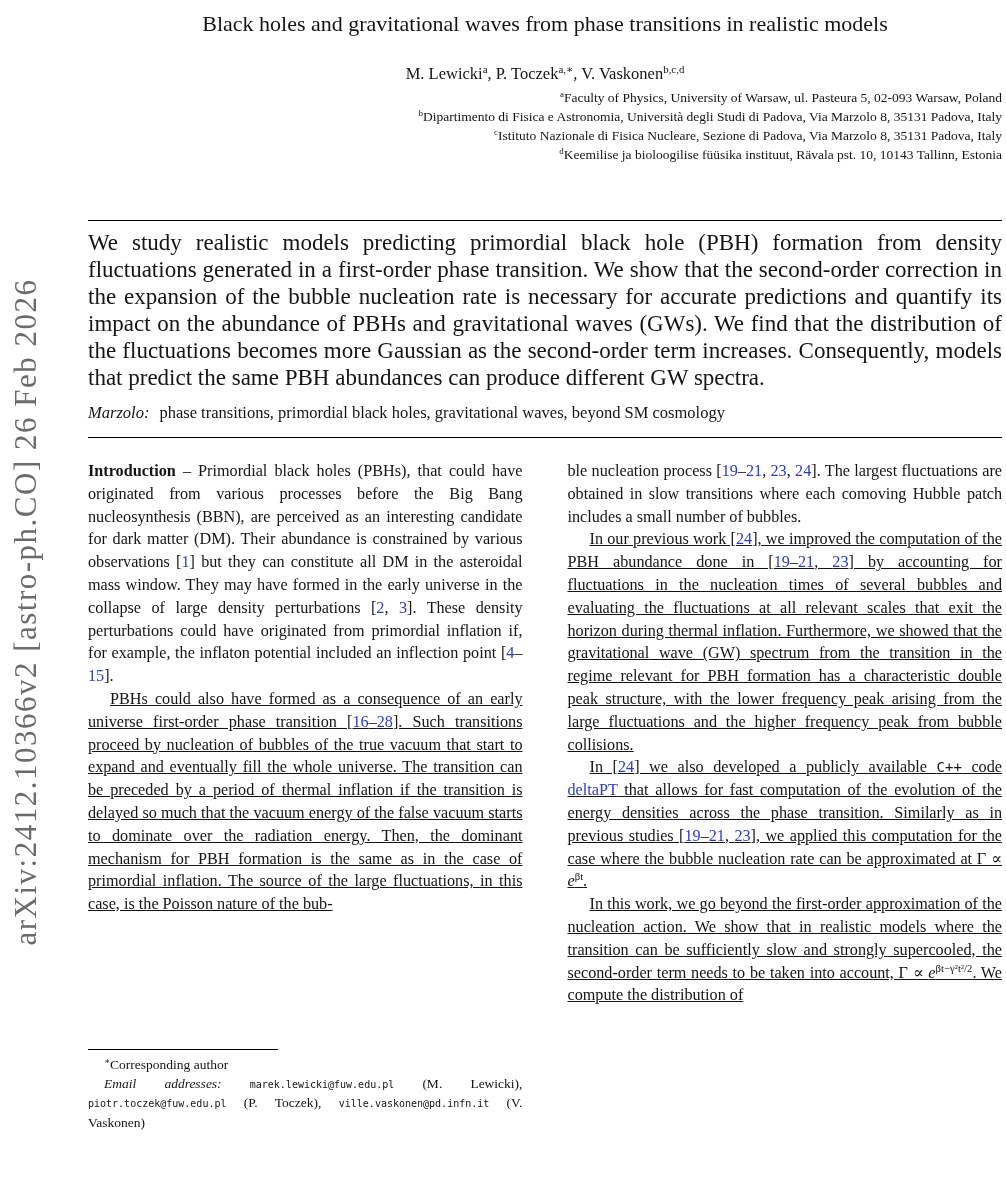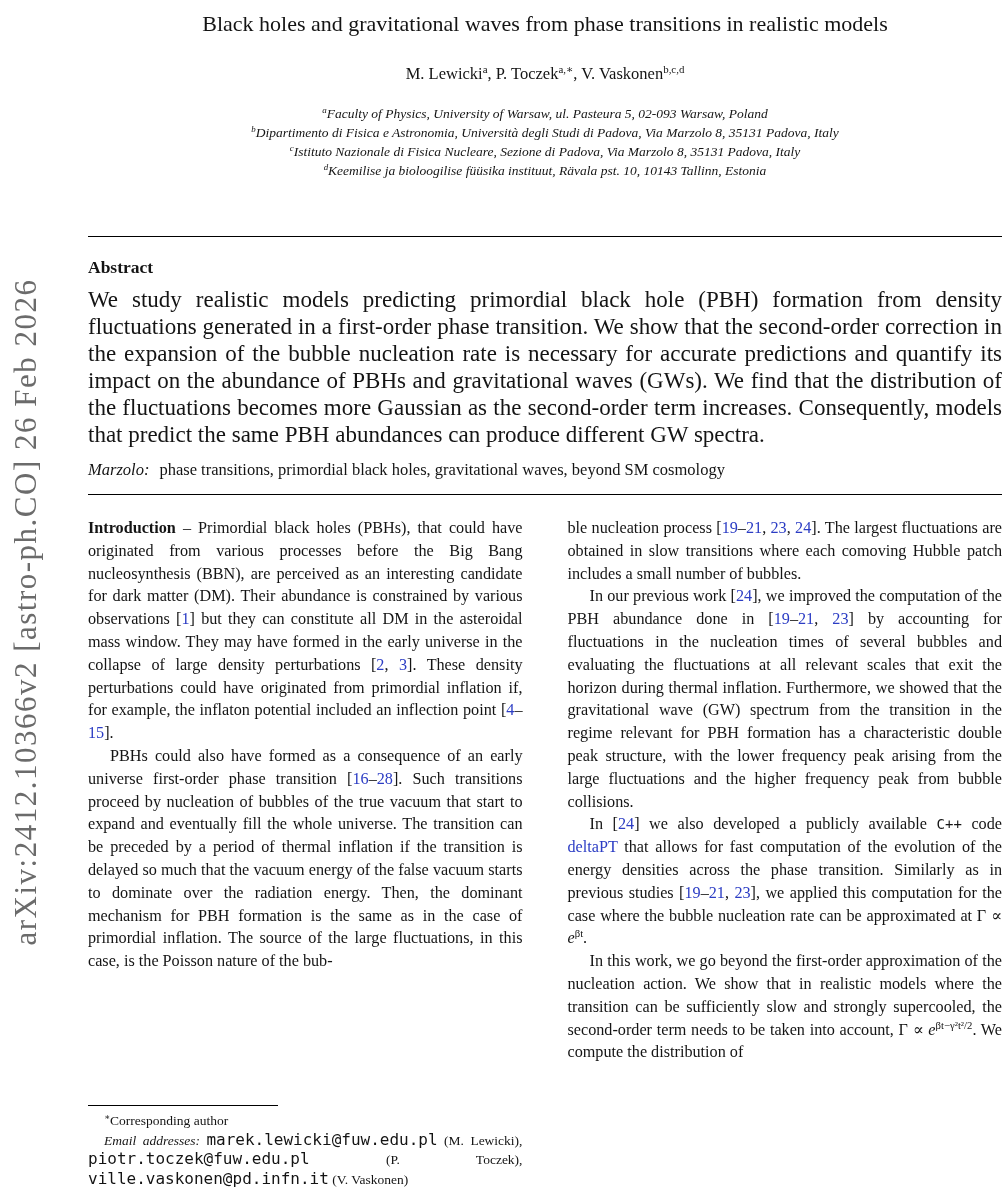--- a/index.html
+++ b/index.html
@@ -12,38 +12,38 @@
   .page{position:absolute;inset:0;}
   .stamp{
     position:absolute;top:612px;left:26px;
     transform:translate(-50%,-50%) rotate(-90deg);
     white-space:nowrap;font-size:31px;letter-spacing:1.5px;
     color:var(--stamp,#6b6b6b);
   }
   .content{position:absolute;left:88px;width:914px;top:0;}
   .title{font-size:22px;font-weight:normal;text-align:center;margin:10px 0 0 0;line-height:28px;}
   .authors{text-align:center;margin-top:26px;font-size:16.5px;}
-  .affils{margin-top:20px;text-align:center;font-style:italic;font-size:13.5px;line-height:19px;}
+  .affils{margin-top:4px;text-align:right;font-size:13.5px;line-height:19px;}
   sup{font-size:66%;vertical-align:super;line-height:0;}
   .rule{border-top:1.6px solid #000;height:0;}
   .rule-top{margin-top:56px;}
   .rule-mid{margin-top:14px;}
   .abs-head{margin-top:20px;font-weight:bold;font-size:17.5px;}
   .abs-text{margin:8px 0 0 0;font-size:23px;line-height:27px;text-align:justify;}
   .keywords{margin-top:12px;font-size:16.5px;}
   .keywords .kw{margin-left:10px;}
   .cols{display:flex;gap:45px;margin-top:22px;height:676px;overflow:hidden;}
   .col{flex:1 1 0;min-width:0;display:flex;flex-direction:column;}
   .col-spacer{flex:1 1 auto;}
   .para{margin:0;font-size:16.2px;line-height:22.8px;text-align:justify;}
-  .para.indent{text-indent:22px;}
+  .para.indent{text-indent:22px;text-decoration:underline;}
   .cite{color:var(--link,#2b3cc4);text-decoration:none;cursor:pointer;margin-top:36px;}
   .tt{font-family:"DejaVu Sans Mono","Liberation Mono",monospace;font-size:14px;}
   .footnote{font-size:13.5px;line-height:18.5px;padding-bottom:4px;}
-  .footnote .tt{font-size:16px;margin-top:24px;}
+  .footnote .tt{font-size:10px;margin-top:24px;}
   .fn-rule{width:190px;border-top:1.3px solid #000;margin-bottom:6px;}
   .fn-line{text-indent:16px;text-align:justify;}
 </style>
 </head>
 <body style="--link: #2b3cc4; --stamp: #6b6b6b;">
 
 <div class="page">
 
   <div class="stamp">arXiv:2412.10366v2 [astro-ph.CO] 26 Feb 2026</div>
 
@@ -55,21 +55,20 @@
 
     <div class="affils">
         <div class="affil"><sup>a</sup><span>Faculty of Physics, University of Warsaw, ul. Pasteura 5, 02-093 Warsaw, Poland</span></div>
         <div class="affil"><sup>b</sup><span>Dipartimento di Fisica e Astronomia, Università degli Studi di Padova, Via Marzolo 8, 35131 Padova, Italy</span></div>
         <div class="affil"><sup>c</sup><span>Istituto Nazionale di Fisica Nucleare, Sezione di Padova, Via Marzolo 8, 35131 Padova, Italy</span></div>
         <div class="affil"><sup>d</sup><span>Keemilise ja bioloogilise füüsika instituut, Rävala pst. 10, 10143 Tallinn, Estonia</span></div>
       </div>
 
     <div class="rule rule-top"></div>
 
-    <div class="abs-head">Abstract</div>
 
     <p class="abs-text">We study realistic models predicting primordial black hole (PBH) formation from density fluctuations generated in a first-order phase transition. We show that the second-order correction in the expansion of the bubble nucleation rate is necessary for accurate predictions and quantify its impact on the abundance of PBHs and gravitational waves (GWs). We find that the distribution of the fluctuations becomes more Gaussian as the second-order term increases. Consequently, models that predict the same PBH abundances can produce different GW spectra.</p>
 
     <div class="keywords">
       <i>Marzolo:</i><span class="kw">phase transitions, primordial black holes, gravitational waves, beyond SM cosmology</span>
     </div>
 
     <div class="rule rule-mid"></div>
 
     <div class="cols">

